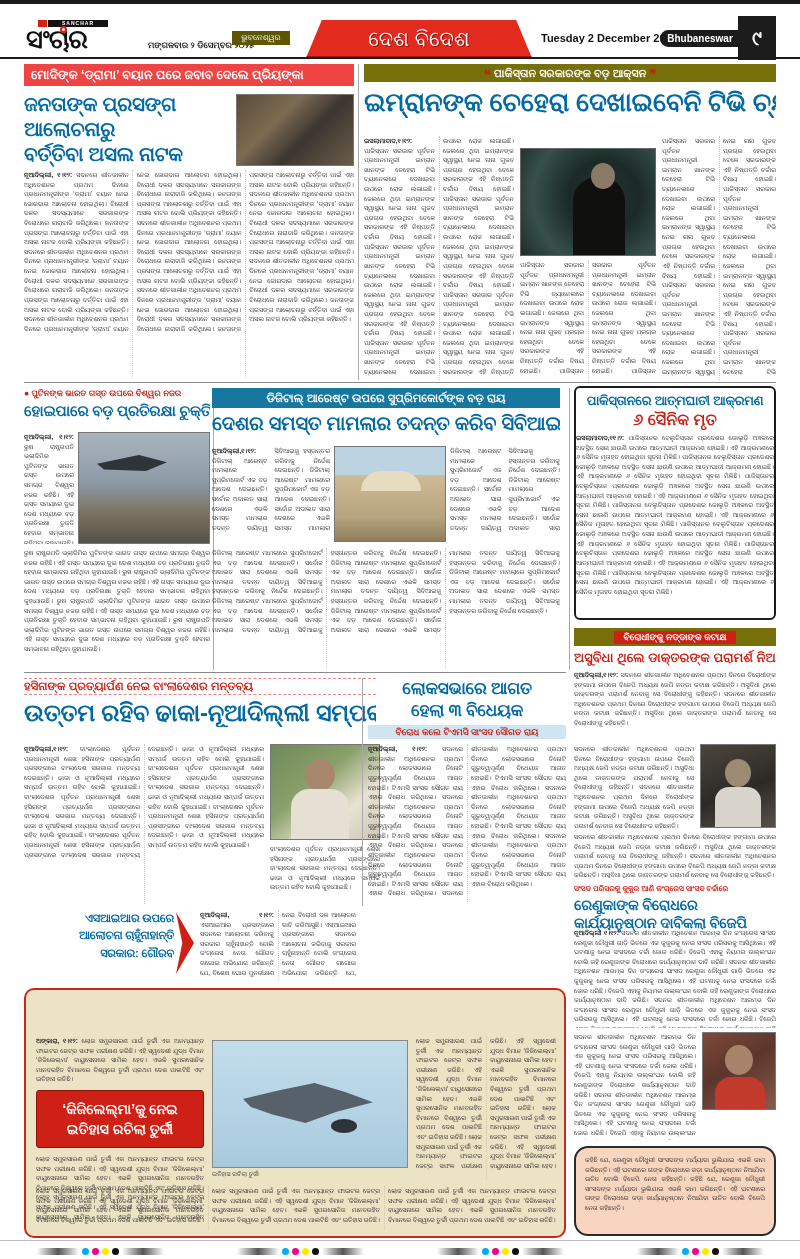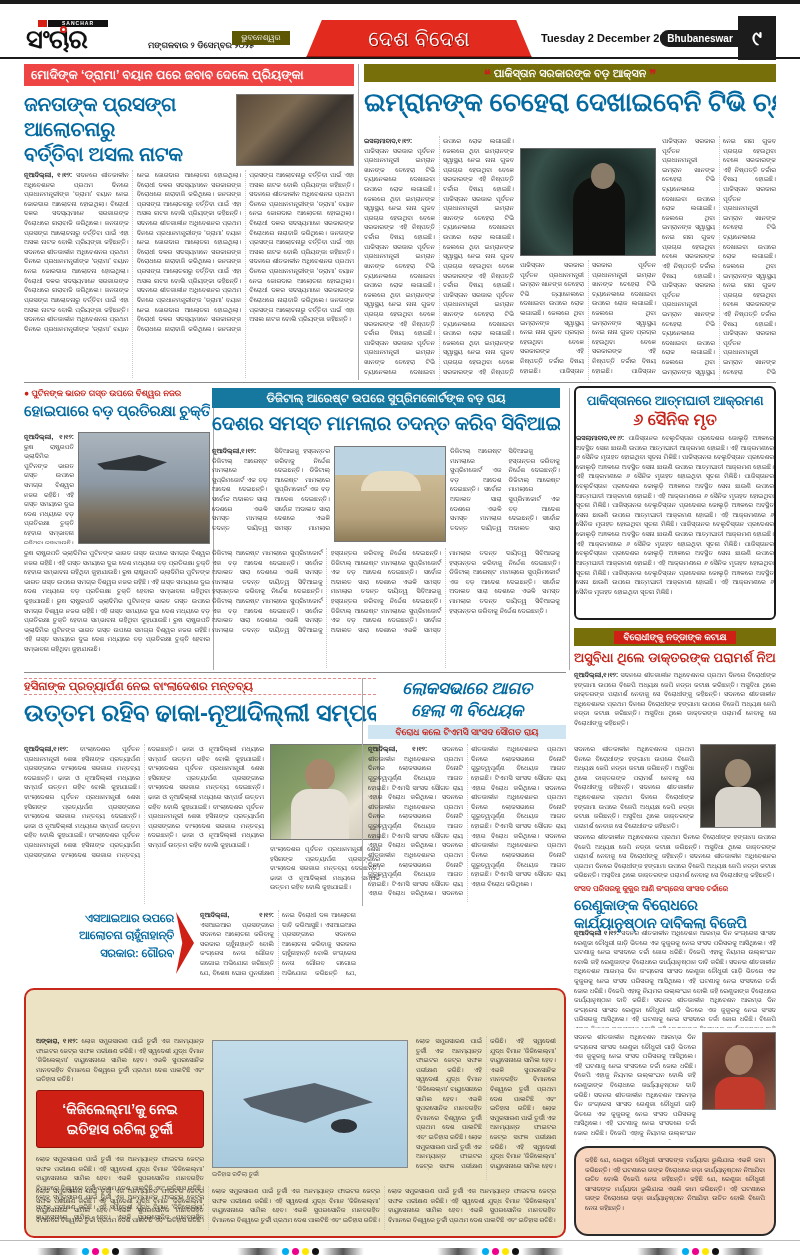--- a/index.html
+++ b/index.html
@@ -216,21 +216,21 @@
       <span>ବାଂଲାଦେଶର ପୂର୍ବତନ ପ୍ରଧାନମନ୍ତ୍ରୀ ଶେଖ ହସିନାଙ୍କ ପ୍ରତ୍ୟାର୍ପଣ ପ୍ରସଙ୍ଗରେ ବାଂଲାଦେଶ ସରକାର ମନ୍ତବ୍ୟ ଦେଇଛନ୍ତି। ଢାକା ଓ ନୂଆଦିଲ୍ଲୀ ମଧ୍ୟରେ ସମ୍ପର୍କ ଉତ୍ତମ ରହିବ ବୋଲି କୁହାଯାଇଛି। ବାଂଲାଦେଶର ପୂର୍ବତନ ପ୍ରଧାନମନ୍ତ୍ରୀ ଶେଖ ହସିନାଙ୍କ ପ୍ରତ୍ୟାର୍ପଣ ପ୍ରସଙ୍ଗରେ ବାଂଲାଦେଶ ସରକାର ମନ୍ତବ୍ୟ ଦେଇଛନ୍ତି। ଢାକା ଓ ନୂଆଦିଲ୍ଲୀ ମଧ୍ୟରେ ସମ୍ପର୍କ ଉତ୍ତମ ରହିବ ବୋଲି କୁହାଯାଇଛି। ବାଂଲାଦେଶର ପୂର୍ବତନ ପ୍ରଧାନମନ୍ତ୍ରୀ ଶେଖ ହସିନାଙ୍କ ପ୍ରତ୍ୟାର୍ପଣ ପ୍ରସଙ୍ଗରେ ବାଂଲାଦେଶ ସରକାର ମନ୍ତବ୍ୟ ଦେଇଛନ୍ତି। ଢାକା ଓ ନୂଆଦିଲ୍ଲୀ ମଧ୍ୟରେ ସମ୍ପର୍କ ଉତ୍ତମ ରହିବ ବୋଲି କୁହାଯାଇଛି। ବାଂଲାଦେଶର ପୂର୍ବତନ ପ୍ରଧାନମନ୍ତ୍ରୀ ଶେଖ ହସିନାଙ୍କ ପ୍ରତ୍ୟାର୍ପଣ ପ୍ରସଙ୍ଗରେ ବାଂଲାଦେଶ ସରକାର ମନ୍ତବ୍ୟ ଦେଇଛନ୍ତି। ଢାକା ଓ ନୂଆଦିଲ୍ଲୀ ମଧ୍ୟରେ ସମ୍ପର୍କ ଉତ୍ତମ ରହିବ ବୋଲି କୁହାଯାଇଛି। ବାଂଲାଦେଶର ପୂର୍ବତନ ପ୍ରଧାନମନ୍ତ୍ରୀ ଶେଖ ହସିନାଙ୍କ ପ୍ରତ୍ୟାର୍ପଣ ପ୍ରସଙ୍ଗରେ ବାଂଲାଦେଶ ସରକାର ମନ୍ତବ୍ୟ ଦେଇଛନ୍ତି। ଢାକା ଓ ନୂଆଦିଲ୍ଲୀ ମଧ୍ୟରେ ସମ୍ପର୍କ ଉତ୍ତମ ରହିବ ବୋଲି କୁହାଯାଇଛି। </span>
     </div>
     <div class="body abs" style="left:246px;top:166px;width:110px;height:60px;">
       <span>ବାଂଲାଦେଶର ପୂର୍ବତନ ପ୍ରଧାନମନ୍ତ୍ରୀ ଶେଖ ହସିନାଙ୍କ ପ୍ରତ୍ୟାର୍ପଣ ପ୍ରସଙ୍ଗରେ ବାଂଲାଦେଶ ସରକାର ମନ୍ତବ୍ୟ ଦେଇଛନ୍ତି। ଢାକା ଓ ନୂଆଦିଲ୍ଲୀ ମଧ୍ୟରେ ସମ୍ପର୍କ ଉତ୍ତମ ରହିବ ବୋଲି କୁହାଯାଇଛି। </span>
     </div>
   </div>
 
   <div class="vrule abs" style="left:362px;top:678px;height:228px;"></div>
 
   <div class="abs" style="left:368px;top:678px;width:198px;height:228px;">
-    <div class="hl" style="font-size:17px;text-align:center;line-height:1.3;font-style:italic;">
+    <div class="hl" style="font-size:17px;text-align:center;line-height:1.3;">
       <span>ଲୋକସଭାରେ ଆଗତ</span><br>
       <span>ହେଲା ୩ ବିଧେୟକ</span>
     </div>
     <div style="margin-top:3px;background:#cfe6f2;color:#c6241a;font-size:9px;font-weight:bold;text-align:center;line-height:14px;white-space:nowrap;overflow:hidden;">ବିରୋଧ କଲେ ଟିଏମସି ସାଂସଦ ସୌଗତ ରାୟ</div>
     <div class="body cols2" style="margin-top:5px;height:158px;">
       <span class="dateline">ନୂଆଦିଲ୍ଲୀ, ୧।୧୨:</span>
       <span>ସଦନରେ ଶୀତକାଳୀନ ଅଧିବେଶନର ପ୍ରଥମ ଦିନରେ ଲୋକସଭାରେ ତିନୋଟି ଗୁରୁତ୍ୱପୂର୍ଣ୍ଣ ବିଧେୟକ ଆଗତ ହୋଇଛି। ଟିଏମସି ସାଂସଦ ସୌଗତ ରାୟ ଏହାର ବିରୋଧ କରିଥିଲେ। ସଦନରେ ଶୀତକାଳୀନ ଅଧିବେଶନର ପ୍ରଥମ ଦିନରେ ଲୋକସଭାରେ ତିନୋଟି ଗୁରୁତ୍ୱପୂର୍ଣ୍ଣ ବିଧେୟକ ଆଗତ ହୋଇଛି। ଟିଏମସି ସାଂସଦ ସୌଗତ ରାୟ ଏହାର ବିରୋଧ କରିଥିଲେ। ସଦନରେ ଶୀତକାଳୀନ ଅଧିବେଶନର ପ୍ରଥମ ଦିନରେ ଲୋକସଭାରେ ତିନୋଟି ଗୁରୁତ୍ୱପୂର୍ଣ୍ଣ ବିଧେୟକ ଆଗତ ହୋଇଛି। ଟିଏମସି ସାଂସଦ ସୌଗତ ରାୟ ଏହାର ବିରୋଧ କରିଥିଲେ। ସଦନରେ ଶୀତକାଳୀନ ଅଧିବେଶନର ପ୍ରଥମ ଦିନରେ ଲୋକସଭାରେ ତିନୋଟି ଗୁରୁତ୍ୱପୂର୍ଣ୍ଣ ବିଧେୟକ ଆଗତ ହୋଇଛି। ଟିଏମସି ସାଂସଦ ସୌଗତ ରାୟ ଏହାର ବିରୋଧ କରିଥିଲେ। ସଦନରେ ଶୀତକାଳୀନ ଅଧିବେଶନର ପ୍ରଥମ ଦିନରେ ଲୋକସଭାରେ ତିନୋଟି ଗୁରୁତ୍ୱପୂର୍ଣ୍ଣ ବିଧେୟକ ଆଗତ ହୋଇଛି। ଟିଏମସି ସାଂସଦ ସୌଗତ ରାୟ ଏହାର ବିରୋଧ କରିଥିଲେ। ସଦନରେ ଶୀତକାଳୀନ ଅଧିବେଶନର ପ୍ରଥମ ଦିନରେ ଲୋକସଭାରେ ତିନୋଟି ଗୁରୁତ୍ୱପୂର୍ଣ୍ଣ ବିଧେୟକ ଆଗତ ହୋଇଛି। ଟିଏମସି ସାଂସଦ ସୌଗତ ରାୟ ଏହାର ବିରୋଧ କରିଥିଲେ। </span>
     </div>
   </div>
 

